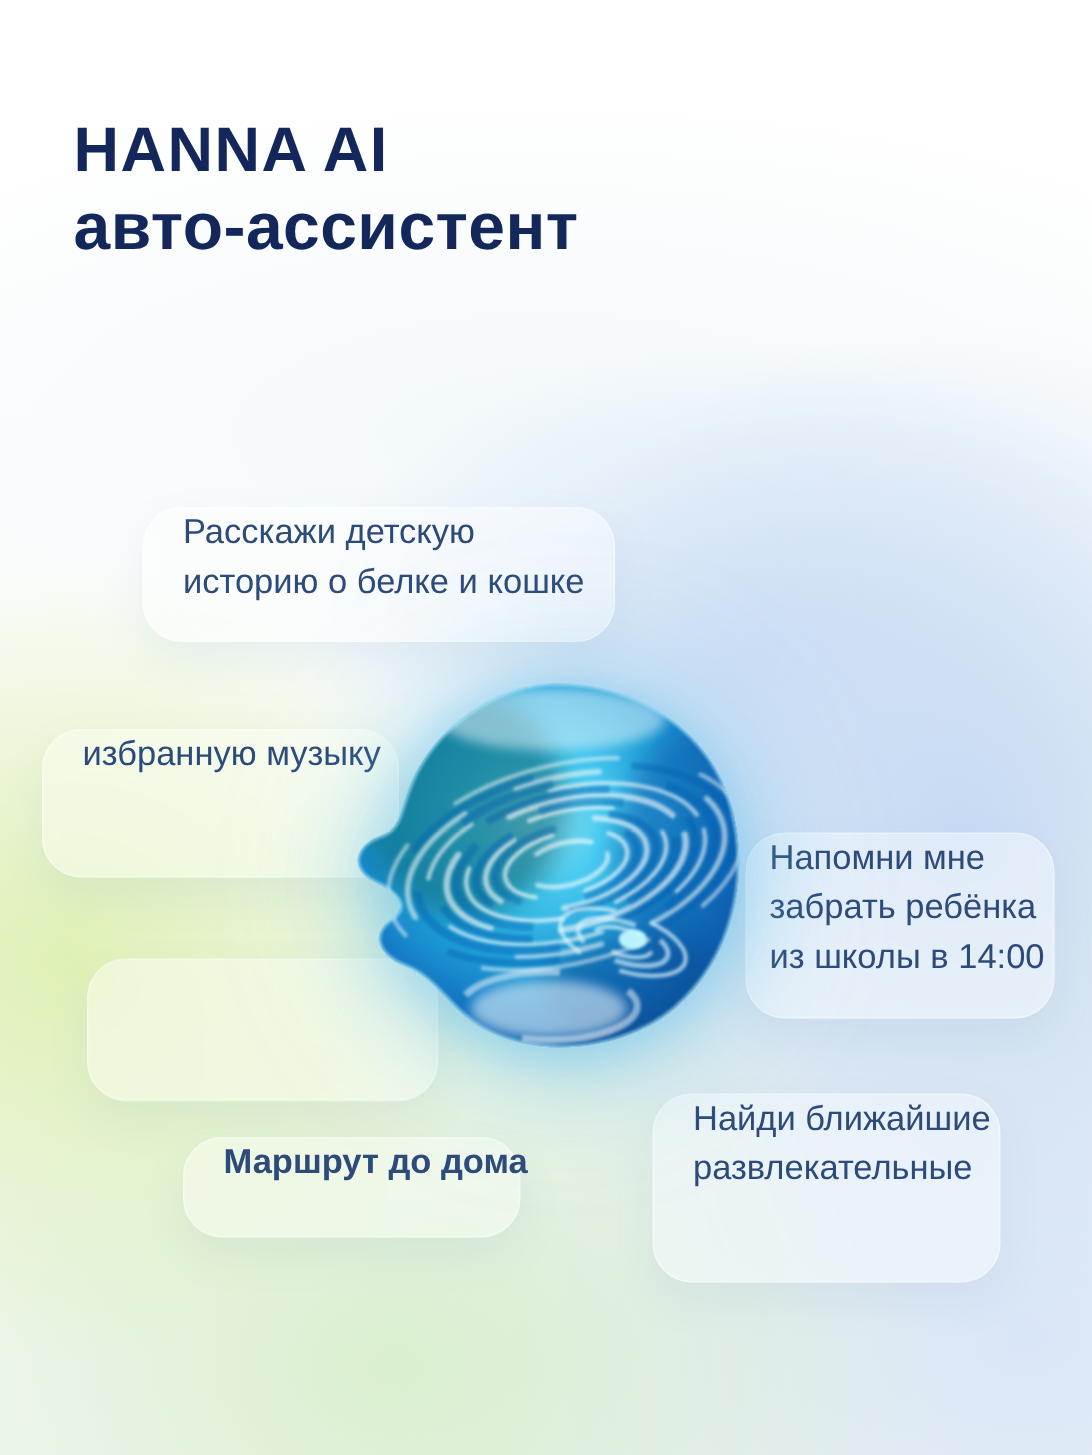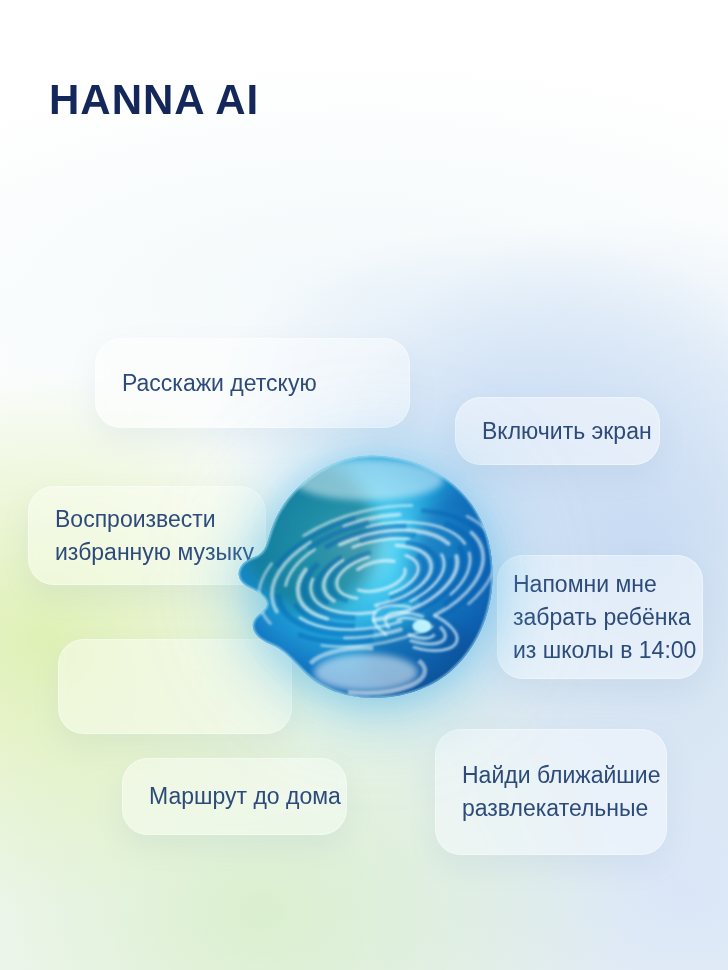--- a/index.html
+++ b/index.html
@@ -27,39 +27,39 @@
     font-weight:700;
     line-height:52px;
     letter-spacing:.3px;
     user-select:none;
   }
   .title .l1{font-size:42px;letter-spacing:1px;}
   .title .l2,.title .l3{font-size:44px;}
 
   .bubble{
     position:absolute;
-    display:flex;flex-direction:column;justify-content:center;
+    display:flex;flex-direction:column;justify-content:flex-start;
     box-sizing:border-box;
     padding:0 27px;
     border-radius:26px;
     background:rgba(255,255,255,0.45);
     backdrop-filter:blur(5px);
     -webkit-backdrop-filter:blur(5px);
     box-shadow:0 12px 28px rgba(110,150,190,0.10), inset 0 0 0 1px rgba(255,255,255,0.35);
     color:var(--bubble-text,#2d4b7a);
     font-size:23px;font-weight:500;line-height:33px;
     white-space:nowrap;
     z-index:2;
   }
   .bubble-story   {left:95px;  top:338px; width:315px; height:90px;}
   .bubble-screen  {left:455px; top:397px; width:205px; height:68px;}
   .bubble-music   {left:28px;  top:486px; width:238px; height:99px;  background:rgba(252,255,248,0.45);}
   .bubble-reminder{left:497px; top:555px; width:206px; height:124px; padding:0 16px; background:rgba(248,252,255,0.50);}
   .bubble-climate {left:58px;  top:639px; width:234px; height:95px;  background:rgba(252,255,248,0.45);}
-  .bubble-route   {left:122px; top:758px; width:225px; height:77px;  background:rgba(252,255,250,0.45);}
+  .bubble-route   {left:122px; top:758px; width:225px; height:67px;  background:rgba(252,255,250,0.45);font-weight:bold;}
   .bubble-places  {left:435px; top:729px; width:232px; height:126px; background:rgba(248,252,255,0.50);}
 
   .orb-glow{
     position:absolute;left:186px;top:396px;width:370px;height:370px;
     background:radial-gradient(closest-side, rgba(92,195,238,0.40), rgba(92,195,238,0.18) 55%, rgba(92,195,238,0) 75%);
     border-radius:50%;
     z-index:1;
   }
   .orb{
     position:absolute;left:226px;top:430px;width:284px;height:292px;
@@ -67,32 +67,30 @@
     filter:drop-shadow(0 10px 30px rgba(50,165,225,0.45)) drop-shadow(0 0 45px rgba(120,210,245,0.30));
   }
 </style>
 </head>
 <body>
 
 <div class="page">
 
   <div class="title">
     <div class="l1">HANNA AI</div>
+    <div class="l3">авто-ассистент</div>
   </div>
 
   <div class="bubble bubble-story">
     <span>Расскажи детскую</span>
+    <span>историю о белке и кошке</span>
   </div>
 
-  <div class="bubble bubble-screen">
-    <span>Включить экран</span>
-  </div>
 
   <div class="bubble bubble-music">
-    <span>Воспроизвести</span>
     <span>избранную музыку</span>
   </div>
 
   <div class="bubble bubble-reminder">
     <span>Напомни мне</span>
     <span>забрать ребёнка</span>
     <span>из школы в 14:00</span>
   </div>
 
   <div class="bubble bubble-climate">

